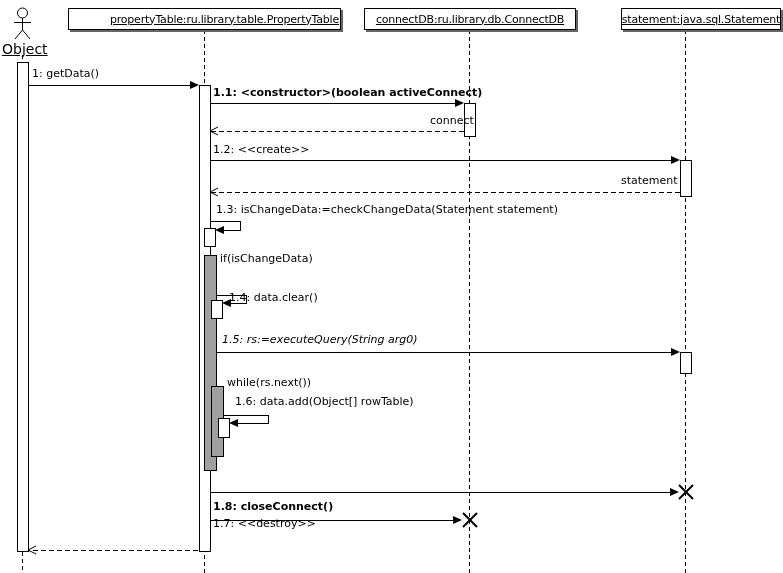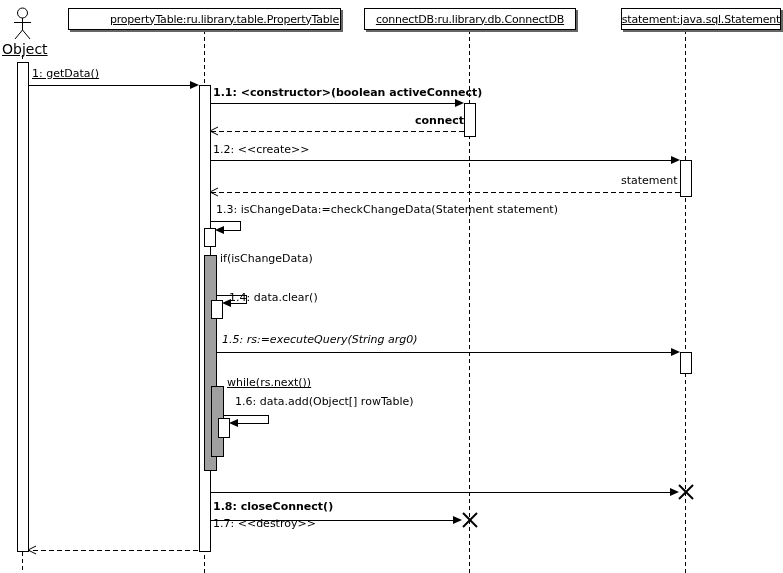--- a/index.html
+++ b/index.html
@@ -101,27 +101,27 @@
   </div>
   <div class="hdr" style="left:364px; width:212px;">
     <span>connectDB:ru.library.db.ConnectDB</span>
   </div>
   <div class="hdr" style="left:593px; width:160px;margin-left:28px;">
     <span>statement:java.sql.Statement</span>
   </div>
 
   <div class="actor-label" style="left:2px; top:41px; width:42px;">Object</div>
 
-  <div class="lbl" style="left:32px; top:67px;text-decoration:underline;">1: getData()</div>
+  <div class="lbl" style="left:32px; top:67px;">1: getData()</div>
   <div class="lbl bold" style="left:213px; top:86px;">1.1: &lt;constructor&gt;(boolean activeConnect)</div>
-  <div class="lbl" style="left:415px; top:114px;font-weight:bold;">connect</div>
+  <div class="lbl" style="left:430px; top:114px;">connect</div>
   <div class="lbl" style="left:213px; top:143px;">1.2: &lt;&lt;create&gt;&gt;</div>
   <div class="lbl" style="left:621px; top:174px;">statement</div>
   <div class="lbl" style="left:216px; top:203px;">1.3: isChangeData:=checkChangeData(Statement statement)</div>
   <div class="lbl" style="left:220px; top:252px;">if(isChangeData)</div>
   <div class="lbl" style="left:229px; top:276px;margin-top:15px;">1.4: data.clear()</div>
   <div class="lbl italic" style="left:222px; top:333px;">1.5: rs:=executeQuery(String arg0)</div>
-  <div class="lbl" style="left:227px; top:376px;text-decoration:underline;">while(rs.next())</div>
+  <div class="lbl" style="left:227px; top:376px;">while(rs.next())</div>
   <div class="lbl" style="left:235px; top:395px;">1.6: data.add(Object[] rowTable)</div>
   <div class="lbl" style="left:213px; top:473px;margin-top:44px;">1.7: &lt;&lt;destroy&gt;&gt;</div>
   <div class="lbl bold" style="left:213px; top:500px;">1.8: closeConnect()</div>
 
 </div>
 
 </body></html>

